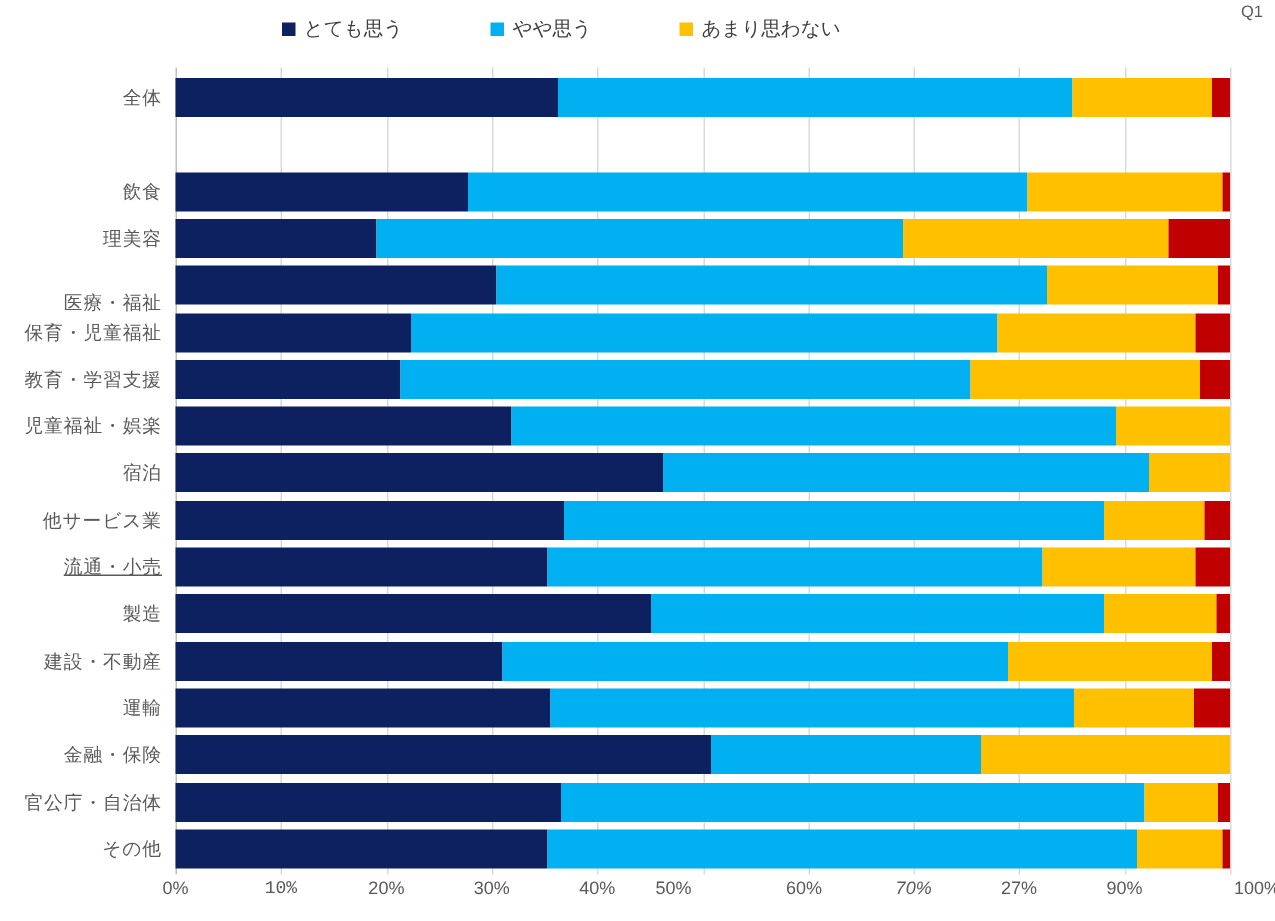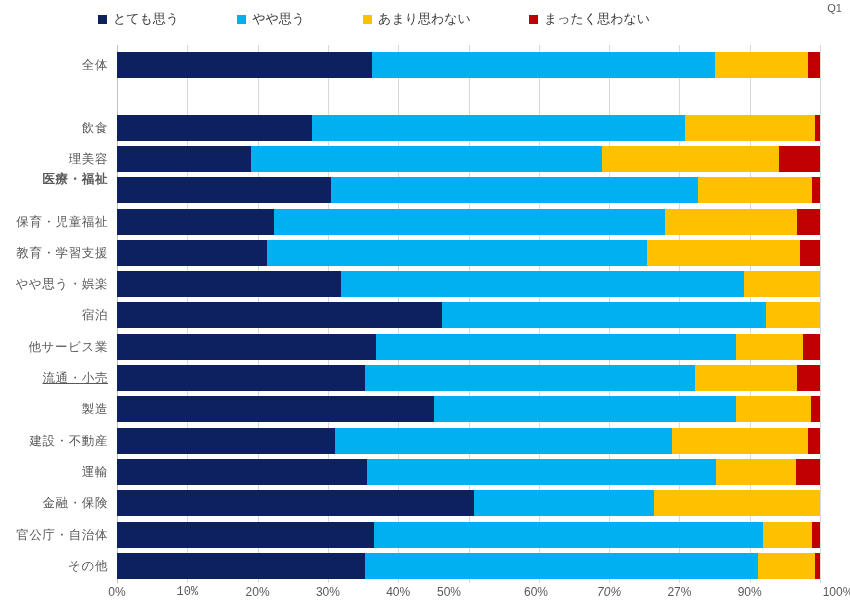--- a/index.html
+++ b/index.html
@@ -132,24 +132,20 @@
       <span class="legend-swatch" style="background: rgb(13, 32, 96);"></span>
       <span>とても思う</span>
     </div>
     <div class="legend-item">
       <span class="legend-swatch" style="background: rgb(0, 176, 240);"></span>
       <span>やや思う</span>
     </div>
     <div class="legend-item">
       <span class="legend-swatch" style="background: rgb(255, 192, 0);"></span>
       <span>あまり思わない</span>
-    </div>
-    <div class="legend-item">
-      <span class="legend-swatch" style="background: rgb(192, 0, 0);"></span>
-      <span>まったく思わない</span>
     </div>
   </div>
 
 <div id="chart">
   <div id="plot" style="height: 537.8px;">
       <div class="gridline axis0" style="left: 0px;"></div>
       <div class="gridline" style="left: 70.3px;"></div>
       <div class="gridline" style="left: 140.6px;"></div>
       <div class="gridline" style="left: 210.9px;"></div>
       <div class="gridline" style="left: 281.2px;"></div>
@@ -249,24 +245,24 @@
       <div class="row" style="top: 507.8px; height: 26px;">
         <div class="seg s0" style="width: 248.159px;"></div>
         <div class="seg s1" style="width: 392.977px;"></div>
         <div class="seg s2" style="width: 56.943px;"></div>
         <div class="seg s3" style="width: 4.921px;"></div>
       </div>
     </div>
 <div class="cat-label-wrap" style="top: 17px;">全体</div>
     <div class="cat-label-wrap" style="top: 79.6px;">飲食</div>
     <div class="cat-label-wrap" style="top: 110.9px;">理美容</div>
-    <div class="cat-label-wrap" style="top: 131px; font-weight: bold;">医療・福祉</div>
+    <div class="cat-label-wrap" style="top: 154px;">医療・福祉</div>
     <div class="cat-label-wrap" style="top: 173.5px;">保育・児童福祉</div>
     <div class="cat-label-wrap" style="top: 204.8px;">教育・学習支援</div>
-    <div class="cat-label-wrap" style="top: 236.1px;">やや思う・娯楽</div>
+    <div class="cat-label-wrap" style="top: 236.1px;">児童福祉・娯楽</div>
     <div class="cat-label-wrap" style="top: 267.4px;">宿泊</div>
     <div class="cat-label-wrap" style="top: 298.7px;">他サービス業</div>
     <div class="cat-label-wrap" style="top: 330px; text-decoration: underline;">流通・小売</div>
     <div class="cat-label-wrap" style="top: 361.3px;">製造</div>
     <div class="cat-label-wrap" style="top: 392.6px;">建設・不動産</div>
     <div class="cat-label-wrap" style="top: 423.9px;">運輸</div>
     <div class="cat-label-wrap" style="top: 455.2px;">金融・保険</div>
     <div class="cat-label-wrap" style="top: 486.5px;">官公庁・自治体</div>
     <div class="cat-label-wrap" style="top: 517.8px;">その他</div>
   </div>

